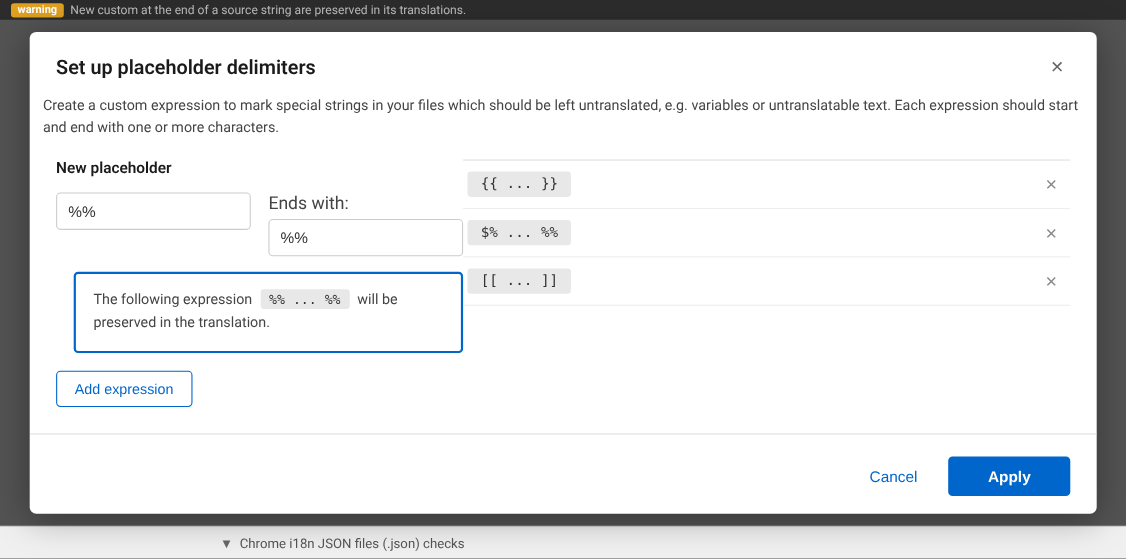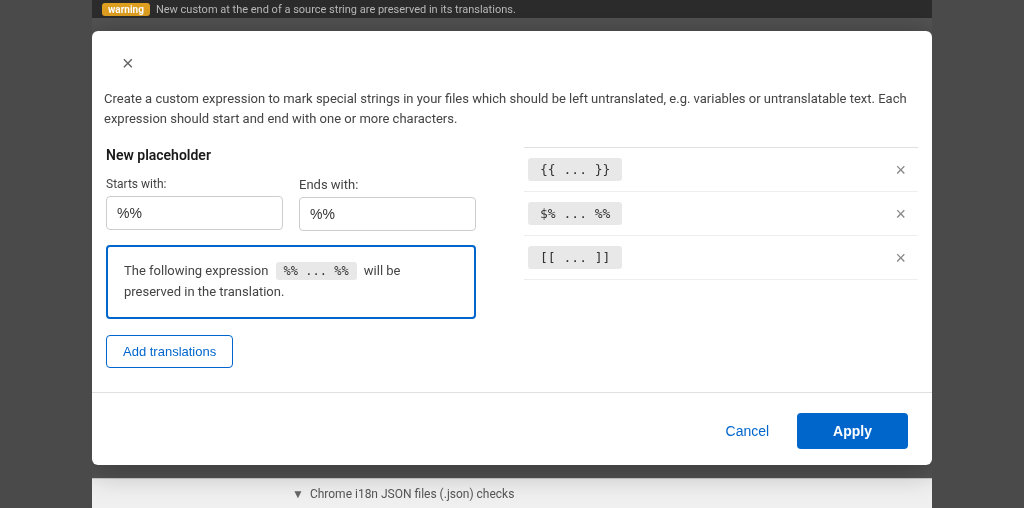--- a/index.html
+++ b/index.html
@@ -10,68 +10,68 @@
       height: 508px;
       overflow: hidden;
       display: flex;
       align-items: center;
       justify-content: center;
     }
   </style>
 </head>
 <body>
 
-<div style="position:relative; width:840px; height:508px; background:#555; overflow:hidden;">
+<div style="position:relative; width:1024px; height:508px; background:#555; overflow:hidden;">
 
   <div style="position:absolute; top:0; left:0; right:0; height:18px; background:#2c2c2c; display:flex; align-items:center; padding:0 10px; gap:6px;">
     <span style="background:#e0a020; color:#fff; border-radius:3px; padding:1px 6px; font-size:10px; font-weight:bold;">warning</span>
     <span style="color:#bbb; font-size:11px;">New custom at the end of a source string are preserved in its translations.</span>
   </div>
 
   <div style="position:absolute; bottom:0; left:0; right:0; height:30px; background:#f0f0f0; border-top:1px solid #ccc; display:flex; align-items:center; padding:0 200px; font-size:12px; color:#555;">
     <span style="display:flex; align-items:center; gap:6px;">
       <span style="color:#666;">▼</span>
       <span>Chrome i18n JSON files (.json) checks</span>
     </span>
   </div>
 
   <div style="position:absolute; top:18px; left:0; right:0; bottom:30px; background:rgba(80,80,80,0.4); display:flex; align-items:center; justify-content:center;">
 
     <div style="background:#fff; border-radius:6px; width:970px; box-shadow:0 4px 32px rgba(0,0,0,0.35); display:flex; flex-direction:column; overflow:hidden;">
 
       <div style="display:flex; align-items:center; justify-content:space-between; padding:20px 24px 10px;">
+        <span style="font-size:18px; font-weight:600; color:#1a1a1a;">Set up placeholder delimiters</span>
         <button style="background:none; border:none; cursor:pointer; font-size:20px; color:#666; line-height:1; padding:2px 6px;">×</button>
       </div>
 
       <div style="padding:4px 12px 18px; font-size:13px; color:#444; line-height:1.55;">Create a custom expression to mark special strings in your files which should be left untranslated, e.g. variables or untranslatable text. Each expression should start and end with one or more characters.</div>
 
-      <div style="display:flex; padding:0 14px; gap:48px;">
+      <div style="display:flex; padding:0 24px; ">
 
         <div style="flex:0 0 370px;">
           <div style="font-size:14px; font-weight:600; color:#1a1a1a; margin-bottom:14px;">New placeholder</div>
 
           <div style="display:flex; gap:16px; margin-bottom:14px;">
             <div style="display:flex; flex-direction:column; flex:1;">
-              <label style="font-size:12px; color:#444; margin-bottom:5px;">Starts with:</label>
               <input type="text" style="border: 1px solid rgb(204, 204, 204); border-radius: 4px; padding: 8px 10px; font-size: 14px; color: rgb(51, 51, 51); outline: none; width: 100%;" value="%%">
             </div>
             <div style="display:flex; flex-direction:column; flex:1;">
-              <label style="font-size:13px; color:#444; margin-bottom:5px;">Ends with:</label>
+              <label style="font-size:16px; color:#444; margin-bottom:5px;">Ends with:</label>
               <input type="text" style="border: 1px solid rgb(204, 204, 204); border-radius: 4px; padding: 8px 10px; font-size: 14px; color: rgb(51, 51, 51); outline: none; width: 100%;" value="%%">
             </div>
           </div>
 
           
-          <div style="border:2px solid #0066cc; border-radius:4px; padding:14px 16px; font-size:13px; color:#444; line-height:1.6; margin-bottom:16px; background:#fff;">
+          <div style="border:2px solid #0066cc; border-radius:4px; padding:14px 16px; font-size:13px; color:#444; line-height:1.6; margin-bottom:16px; background:#fff;margin-left:16px;">
             <span>The following expression</span>
             <span style="background:#e8e8e8; border-radius:3px; padding:2px 8px; font-family:monospace; font-size:12px; color:#333; margin:0 4px;">%% ... %%</span>
             <span>will be preserved in the translation.</span>
           </div>
 
-          <button style="border:1px solid #0066cc; background:#fff; color:#0066cc; border-radius:4px; padding:8px 16px; font-size:13px; cursor:pointer; font-weight:500;">Add translations</button>
+          <button style="border:1px solid #0066cc; background:#fff; color:#0066cc; border-radius:4px; padding:8px 16px; font-size:13px; cursor:pointer; font-weight:500;">Add expression</button>
         </div>
 
         <div style="flex:1;">
 
           <div style="border-top:1px solid #e0e0e0;">
 
             <div style="display:flex; align-items:center; justify-content:space-between; padding:10px 4px; border-bottom:1px solid #eee;">
               <span style="background:#e8e8e8; border-radius:3px; padding:4px 12px; font-family:monospace; font-size:13px; color:#333;">{{ ... }}</span>
               <button style="background:none; border:none; cursor:pointer; color:#888; font-size:18px; line-height:1; padding:2px 8px;">×</button>
             </div>

